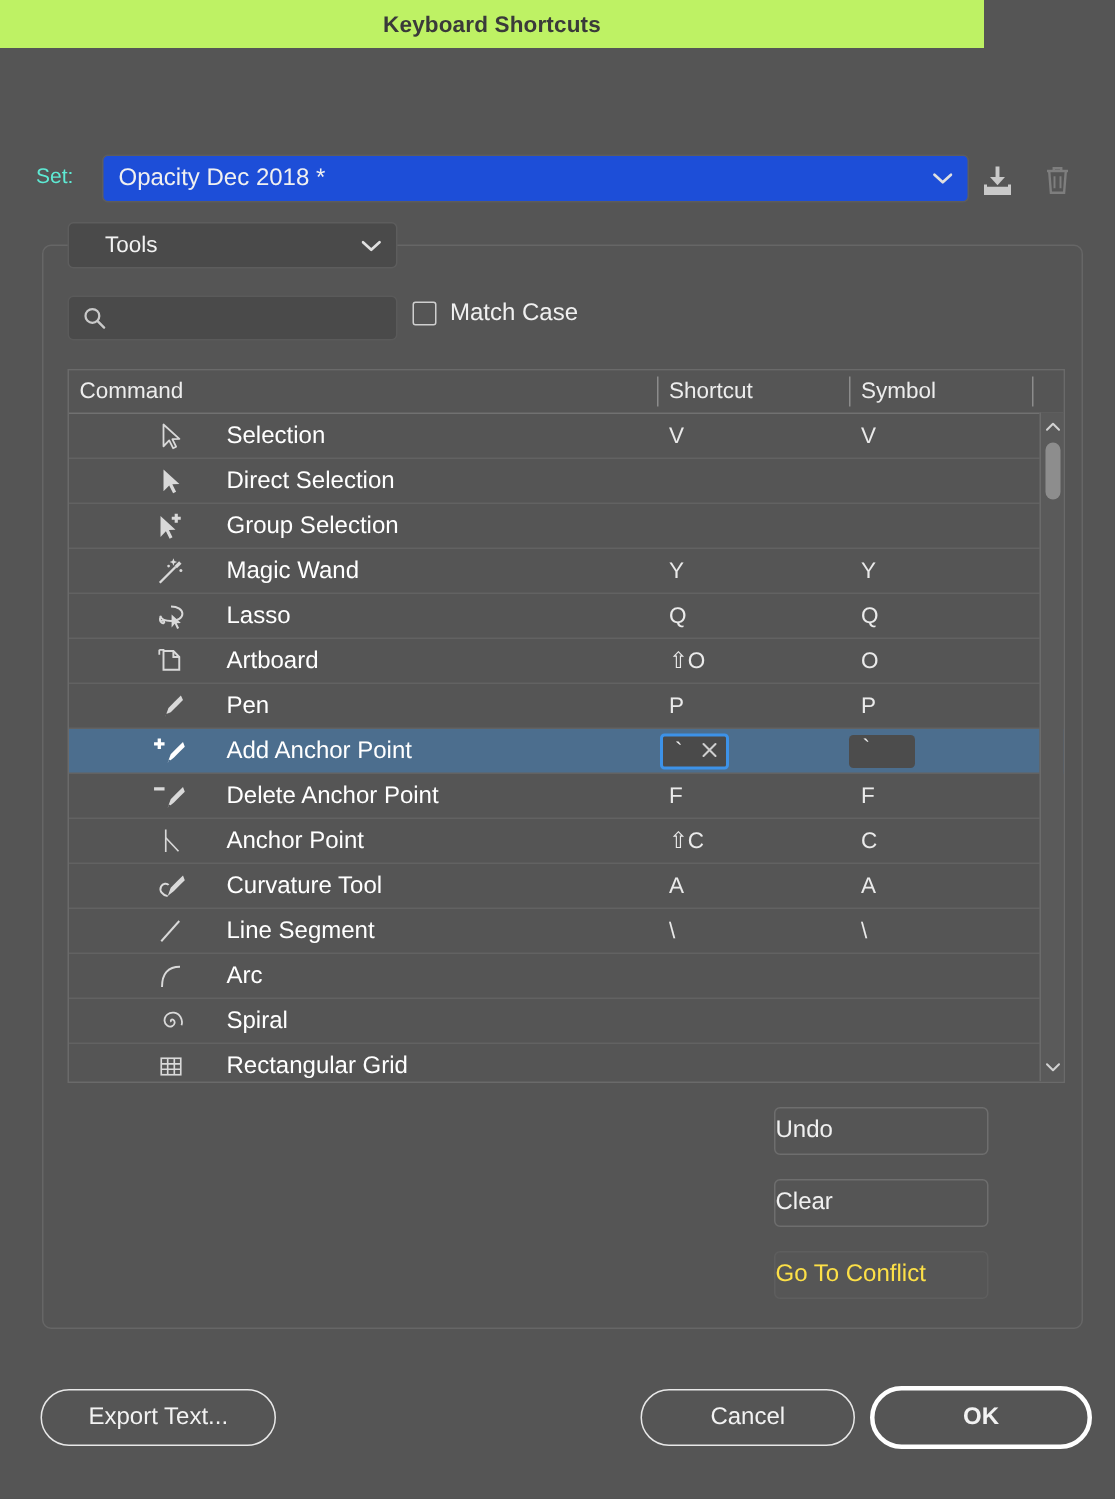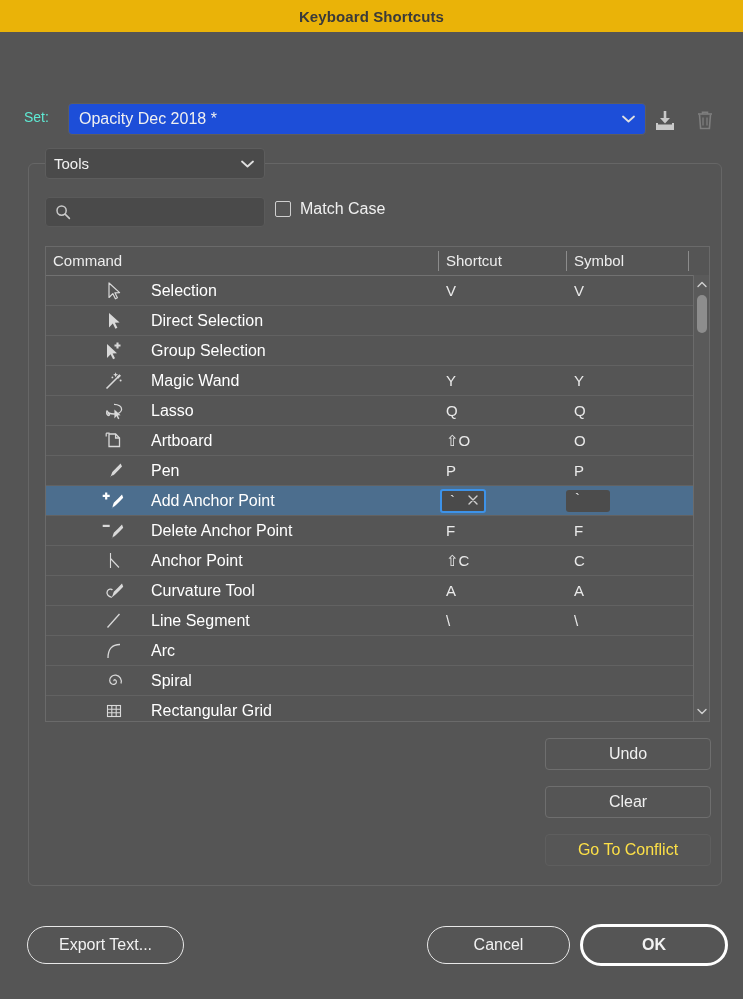--- a/index.html
+++ b/index.html
@@ -19,23 +19,23 @@
     position: relative;
     width: 743px;
     height: 999px;
     background: #555555;
     box-sizing: border-box;
   }
   
   .titlebar {
     position: absolute;
     left: 0; top: 0;
-    width: 743px;
+    width: 656px;
     height: 32px;
-    background: #eab308;
+    background: #bef264;
     display: flex;
     align-items: center;
     justify-content: center;
   }
   .titlebar-text {
     font-size: 15px;
     font-weight: bold;
     color: #3a3a3a;
     letter-spacing: 0.1px;
   }
@@ -105,21 +105,21 @@
     width: 220px;
     height: 31px;
     background: #4a4a4a;
     border: 1px solid #5d5d5d;
     border-radius: 4px;
     box-sizing: border-box;
     display: flex;
     align-items: center;
   }
   .cat-select-value {
-    margin-left: 8px;
+    margin-left: 24px;
     font-size: 15px;
     color: #f2f2f2;
   }
   
   .search-box {
     position: absolute;
     left: 45px; top: 197px;
     width: 220px;
     height: 30px;
     background: #4a4a4a;
@@ -303,31 +303,31 @@
     top: 20px;
     width: 10px;
     height: 38px;
     background: #8d8d8d;
     border-radius: 5px;
   }
 
   
   .side-btn {
     position: absolute;
-    left: 545px;
-    width: 166px;
+    left: 516px;
+    width: 143px;
     height: 32px;
     border: 1px solid #6e6e6e;
     border-radius: 4px;
     background: #555555;
     box-sizing: border-box;
     color: #f0f0f0;
     font-family: "Liberation Sans", sans-serif;
     font-size: 16px;
-    text-align: center;
+    text-align: left;
     line-height: 30px;
     cursor: default;
   }
   .side-btn.undo { top: 738px; }
   .side-btn.clear { top: 786px; }
   .side-btn.conflict {
     top: 834px;
     color: #fde047;
     border-color: #5e5e5e;
     background: #565656;

